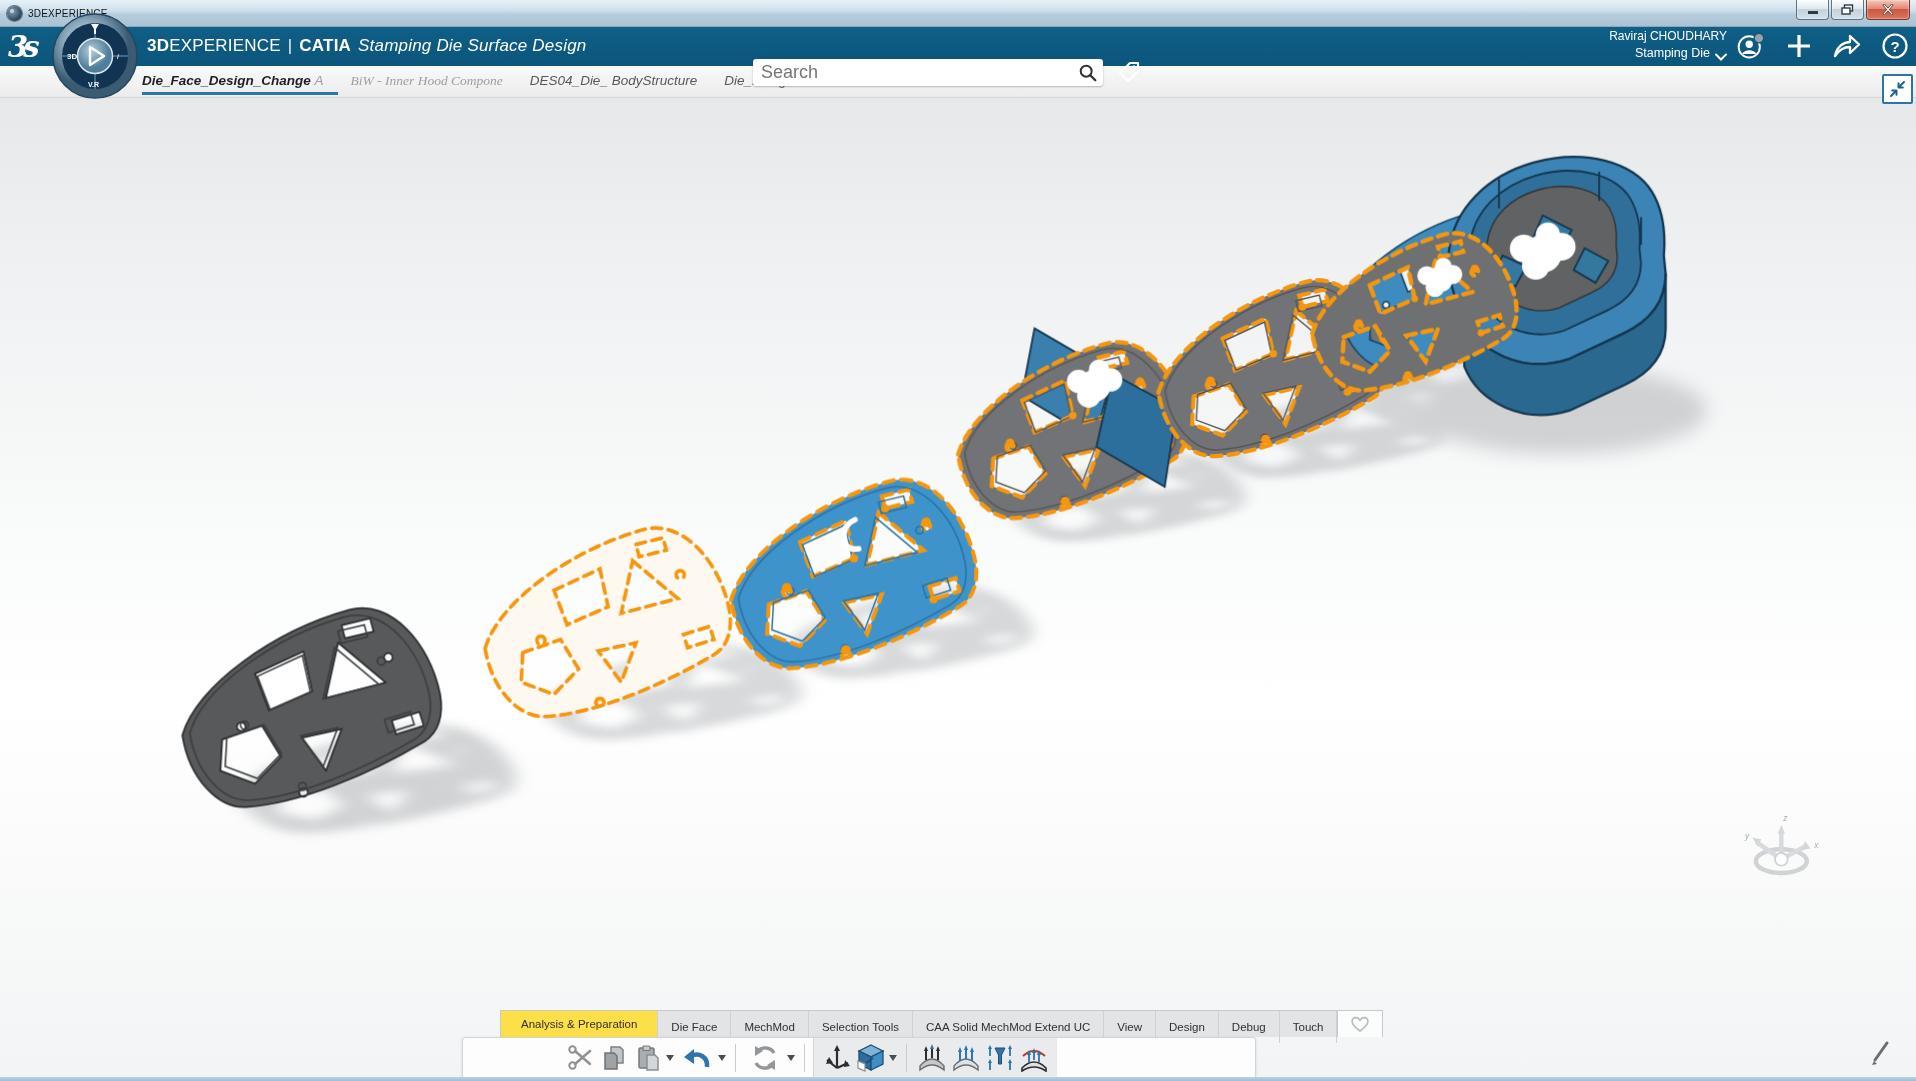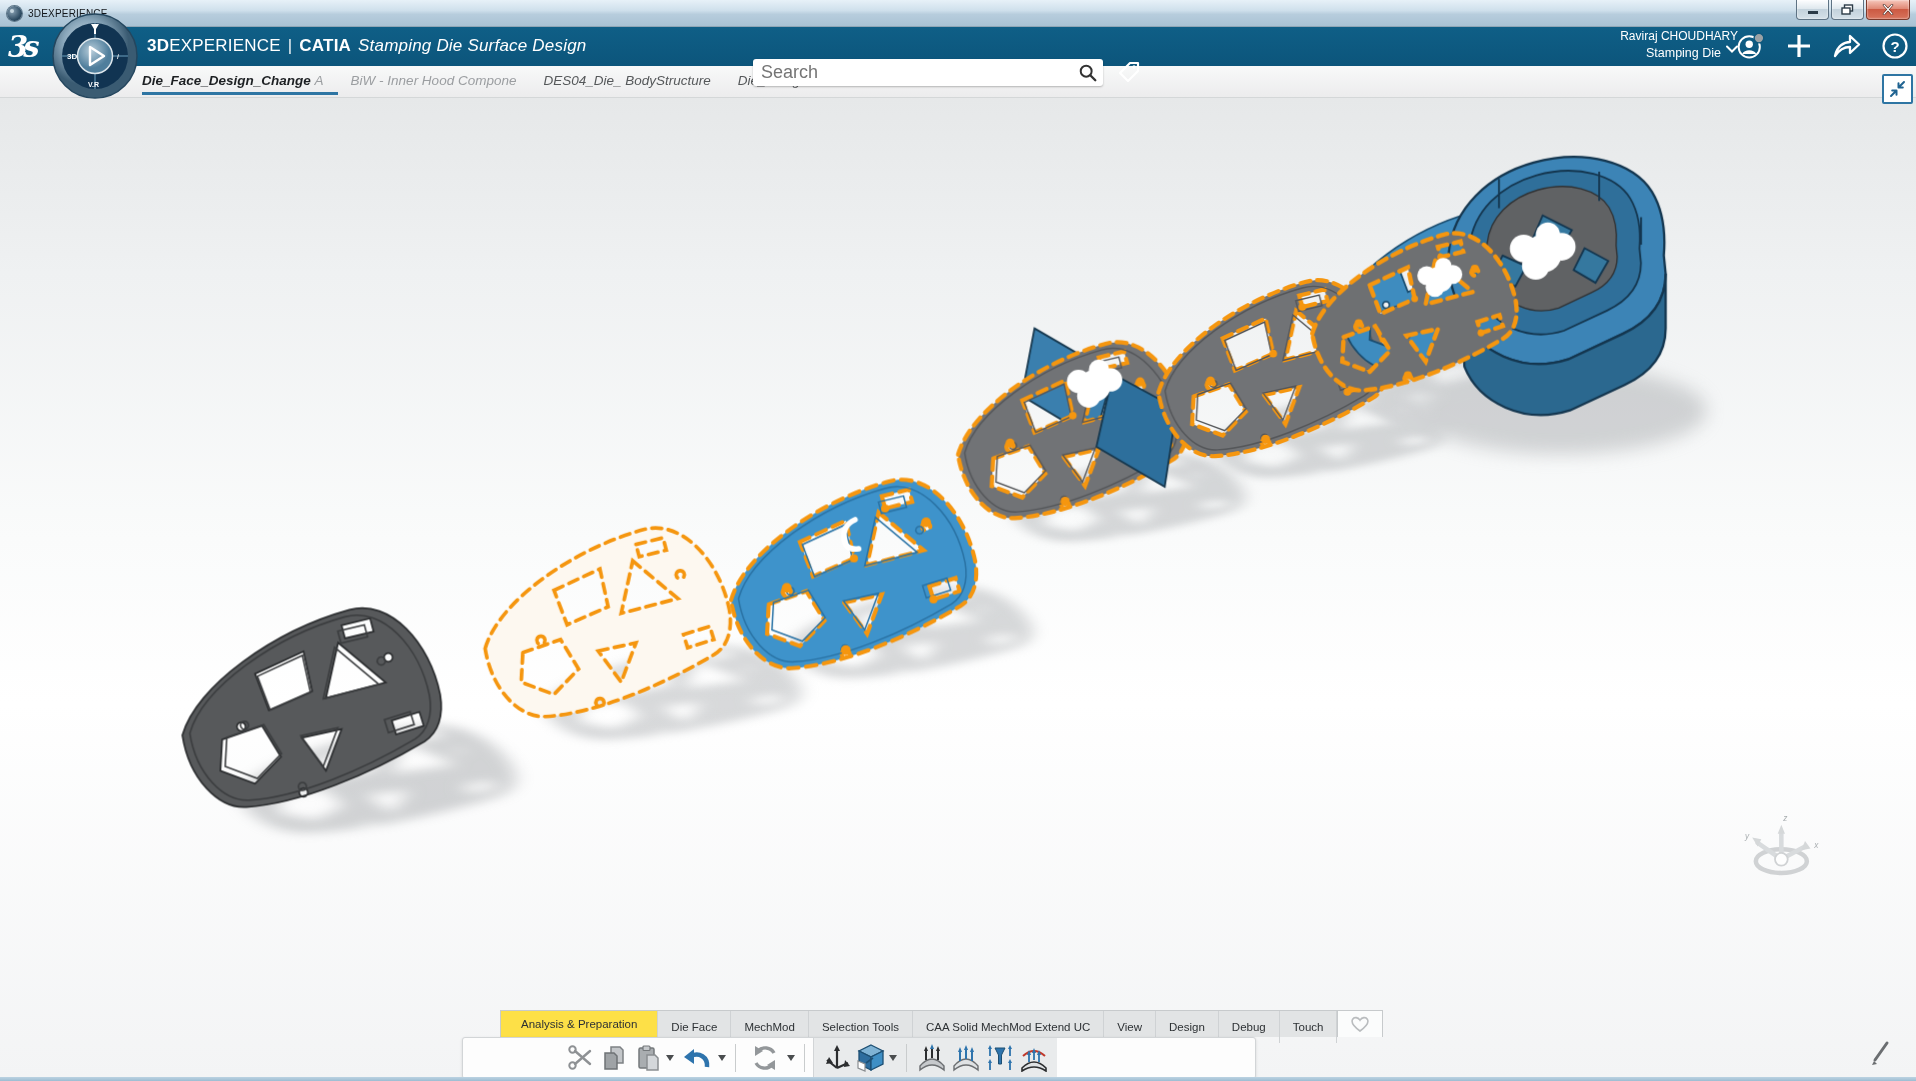--- a/index.html
+++ b/index.html
@@ -42,35 +42,35 @@
   .brand .subtitle{margin-left:7px;font-weight:400;font-style:italic;}
   
   .compass{position:absolute;left:50px;top:11px;width:90px;height:90px;z-index:40;}
   
   .searchbox{position:absolute;left:753px;top:33px;width:350px;height:27px;background:#fff;border-radius:3px;
     display:flex;align-items:center;overflow:hidden;box-shadow:0 1px 2px rgba(0,0,0,.25);}
   .searchbox input{flex:1;border:none;outline:none;font-size:18px;color:#444;padding:0 8px;font-family:"Liberation Sans",sans-serif;background:transparent;}
   .searchbox .mag{width:30px;height:100%;display:flex;align-items:center;justify-content:center;cursor:pointer;}
   .tagbtn{position:absolute;left:1113px;top:31px;width:32px;height:30px;display:flex;align-items:center;justify-content:center;cursor:pointer;}
   
-  .user-block{position:absolute;right:178px;top:3px;text-align:right;line-height:1.3;cursor:pointer;}
+  .user-block{position:absolute;right:189px;top:3px;text-align:right;line-height:1.3;cursor:pointer;}
   .user-block .uname{font-size:12px;}
-  .user-block .uws{font-size:12.5px;display:flex;align-items:flex-start;justify-content:flex-end;gap:5px;}
+  .user-block .uws{font-size:12.5px;display:flex;align-items:flex-end;justify-content:flex-end;gap:5px;}
   .hdr-icons{position:absolute;right:6px;top:0;height:40px;display:flex;align-items:center;gap:18px;}
   .hdr-icon{width:30px;height:30px;display:flex;align-items:center;justify-content:center;cursor:pointer;}
   
   .tabbar{
     position:absolute;left:0;top:66px;width:100%;height:31px;z-index:15;
     background:linear-gradient(#f8f9f9,#ececed);
     border-bottom:1px solid #d4d7d8;
     display:flex;align-items:center;
   }
   .doc-tabs{display:flex;align-items:center;margin-left:142px;gap:27px;font-size:13.5px;font-style:italic;}
   .doc-tab{position:relative;padding:5px 0 7px 0;color:#55585a;white-space:nowrap;cursor:pointer;}
-  .doc-tab.dim{color:#9b9ea1;}
+  .doc-tab.dim{color:#9b9ea1;font-family:Liberation Serif, serif;}
   .doc-tab.active{color:#1d2023;font-weight:bold;}
   .doc-tab.active .suffix{font-weight:normal;color:#9b9ea1;}
   .doc-tab.active::after{content:"";position:absolute;left:0;right:-14px;bottom:0;height:3px;background:#2e75a3;}
   .add-tab{margin-left:62px;color:#8a8e91;font-size:17px;font-style:normal;cursor:pointer;}
   .collapse-btn{position:absolute;left:1882px;top:74px;width:27px;height:26px;background:#fff;
     border:2px solid #2e75a3;border-radius:2px;display:flex;align-items:center;justify-content:center;cursor:pointer;z-index:25;}
   
   .viewport{position:absolute;left:0;top:97px;width:1916px;height:980px;z-index:1;
     background:linear-gradient(180deg,#e6e8e9 0%,#eff1f2 18%,#fafbfb 45%,#ffffff 62%,#f3f4f5 100%);}
   .viewport svg.scene{position:absolute;left:0;top:0;}

